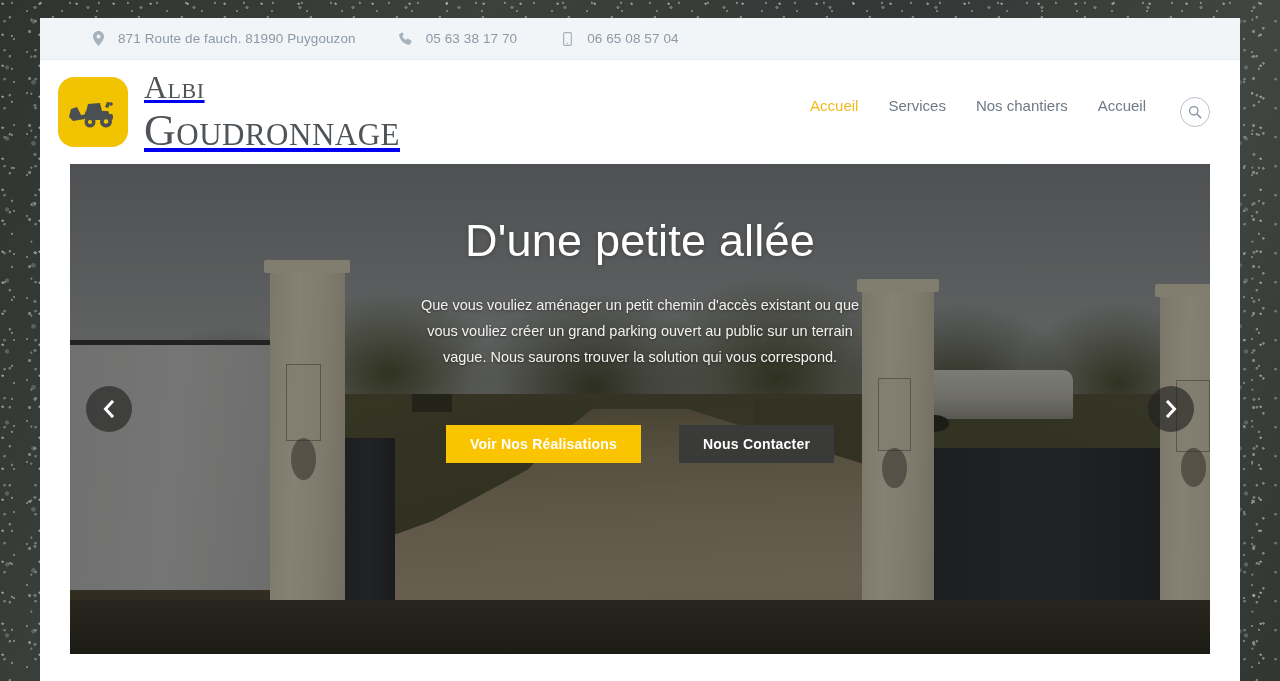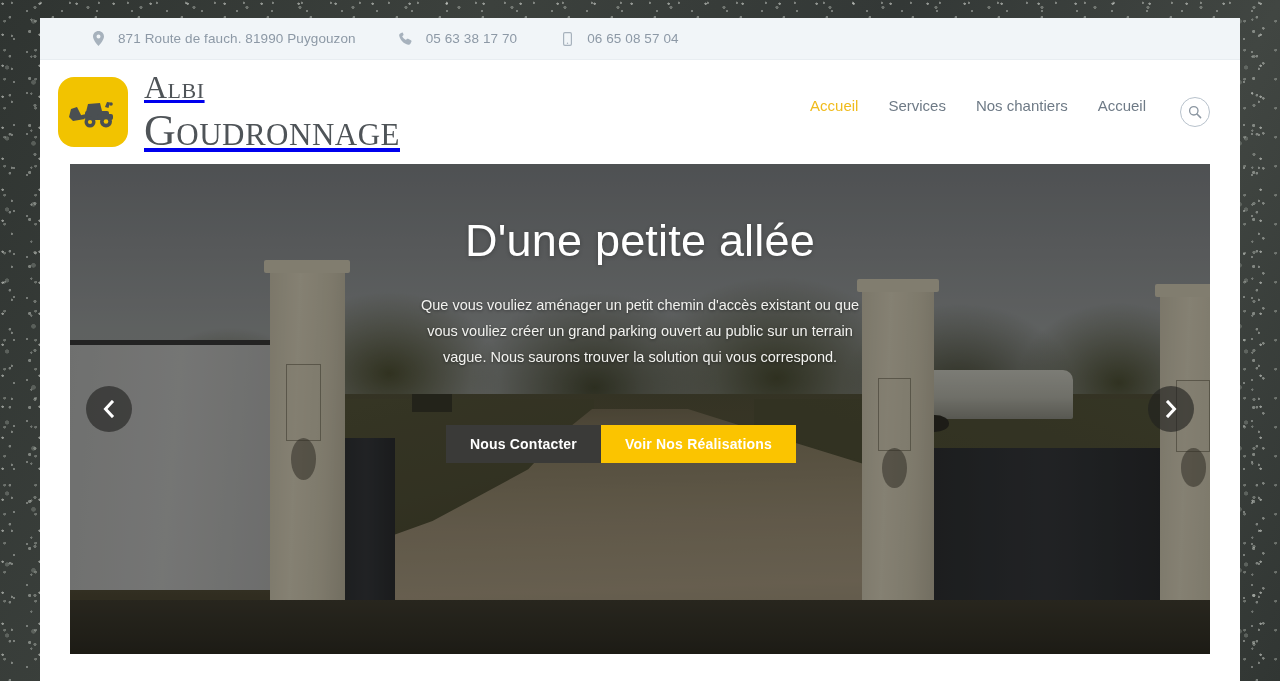--- a/index.html
+++ b/index.html
@@ -414,22 +414,22 @@
     </div>
 
     <div class="hero-overlay"></div>
 
     <div class="hero-content">
       <div class="hero-title">
         <div>D'une petite allée</div>
       </div>
       <p class="hero-sub">Que vous vouliez aménager un petit chemin d'accès existant ou que vous vouliez créer un grand parking ouvert au public sur un terrain vague. Nous saurons trouver la solution qui vous correspond.</p>
       <div class="hero-buttons">
+        <button class="btn btn-primary">Voir Nos Réalisations</button>
         <button class="btn btn-secondary">Nous Contacter</button>
-        <button class="btn btn-primary">Voir Nos Réalisations</button>
       </div>
     </div>
 
     <button class="carousel-arrow arrow-prev">
       <span>
         <svg width="14" height="18" viewBox="0 0 14 18">
             <polyline points="10,2 3.5,9 10,16" fill="none" stroke="#ffffff" stroke-width="3" stroke-linecap="square" stroke-linejoin="miter"></polyline>
           </svg>
       </span>
     </button>

